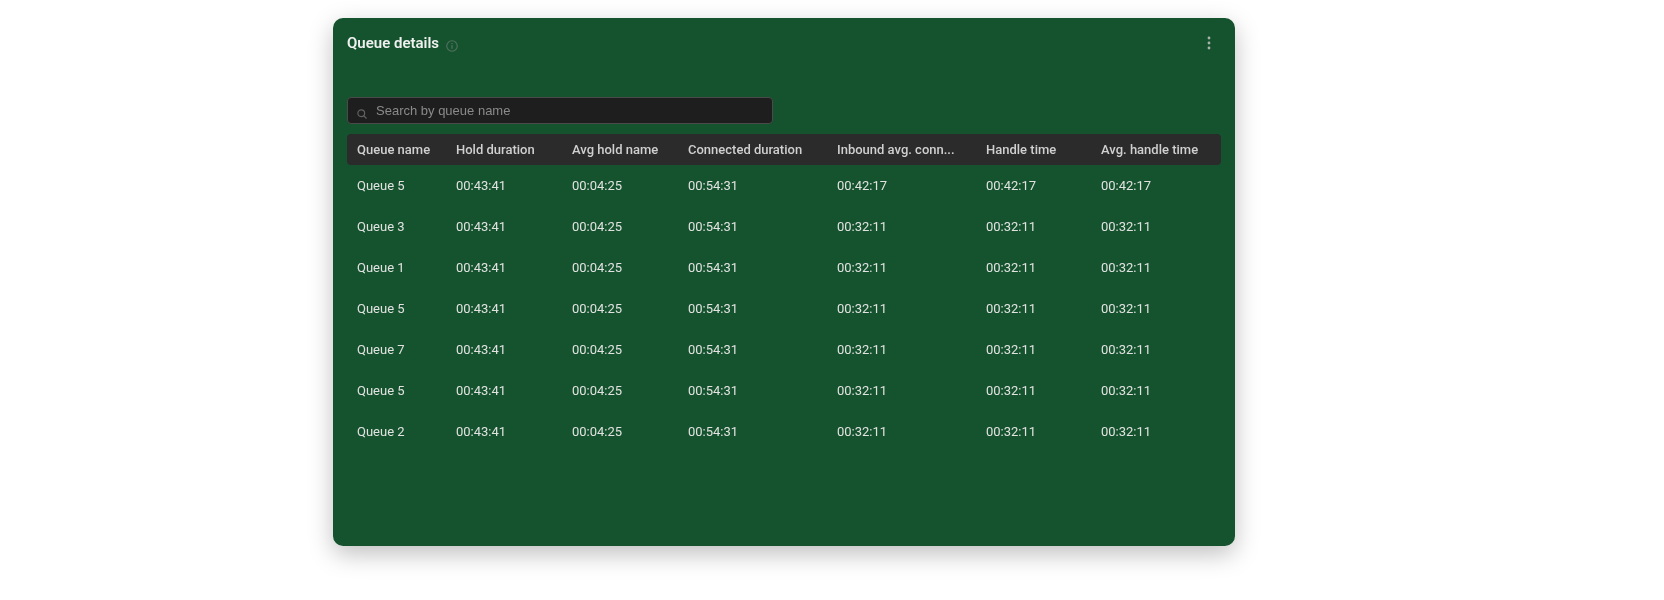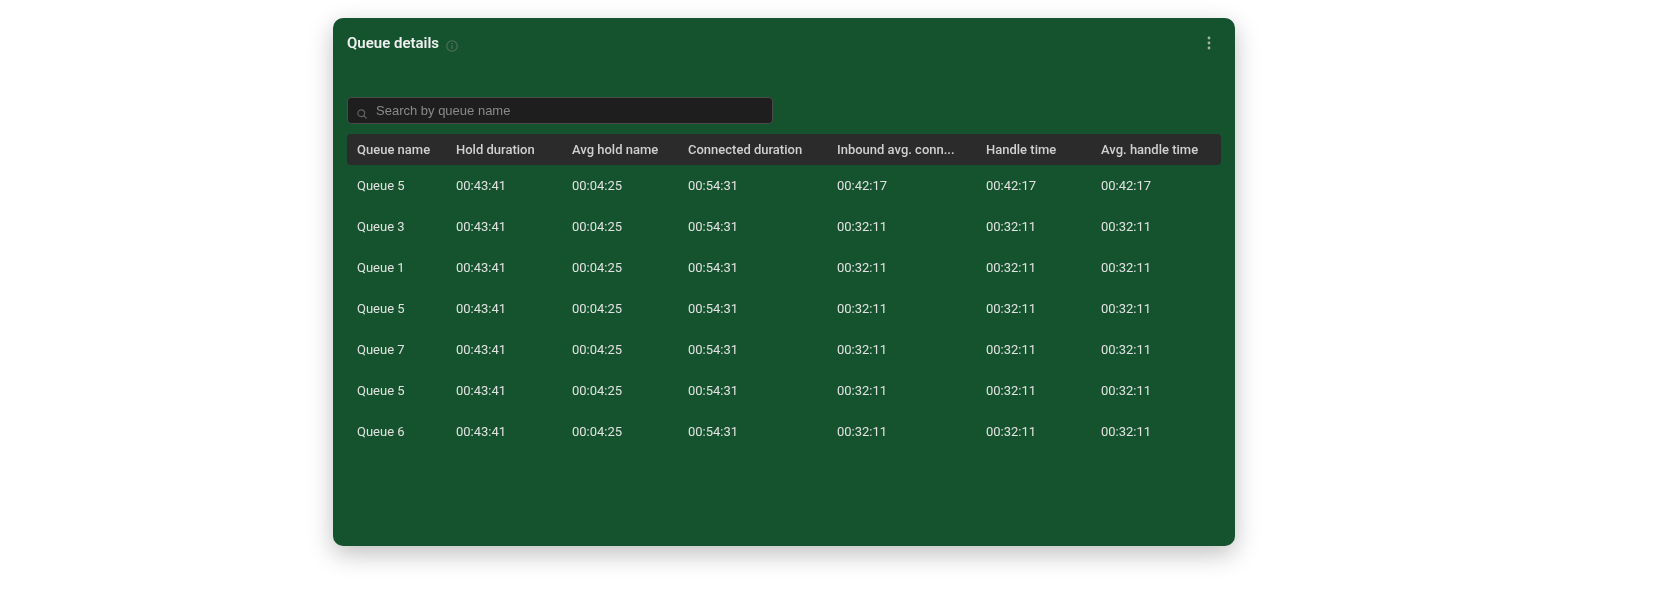--- a/index.html
+++ b/index.html
@@ -234,21 +234,21 @@
           <tr>
             <td>Queue 5</td>
             <td>00:43:41</td>
             <td>00:04:25</td>
             <td>00:54:31</td>
             <td>00:32:11</td>
             <td>00:32:11</td>
             <td>00:32:11</td>
           </tr>
           <tr>
-            <td>Queue 6</td>
+            <td>Queue 2</td>
             <td>00:43:41</td>
             <td>00:04:25</td>
             <td>00:54:31</td>
             <td>00:32:11</td>
             <td>00:32:11</td>
             <td>00:32:11</td>
           </tr>
         </tbody>
     </table>
   </div>

